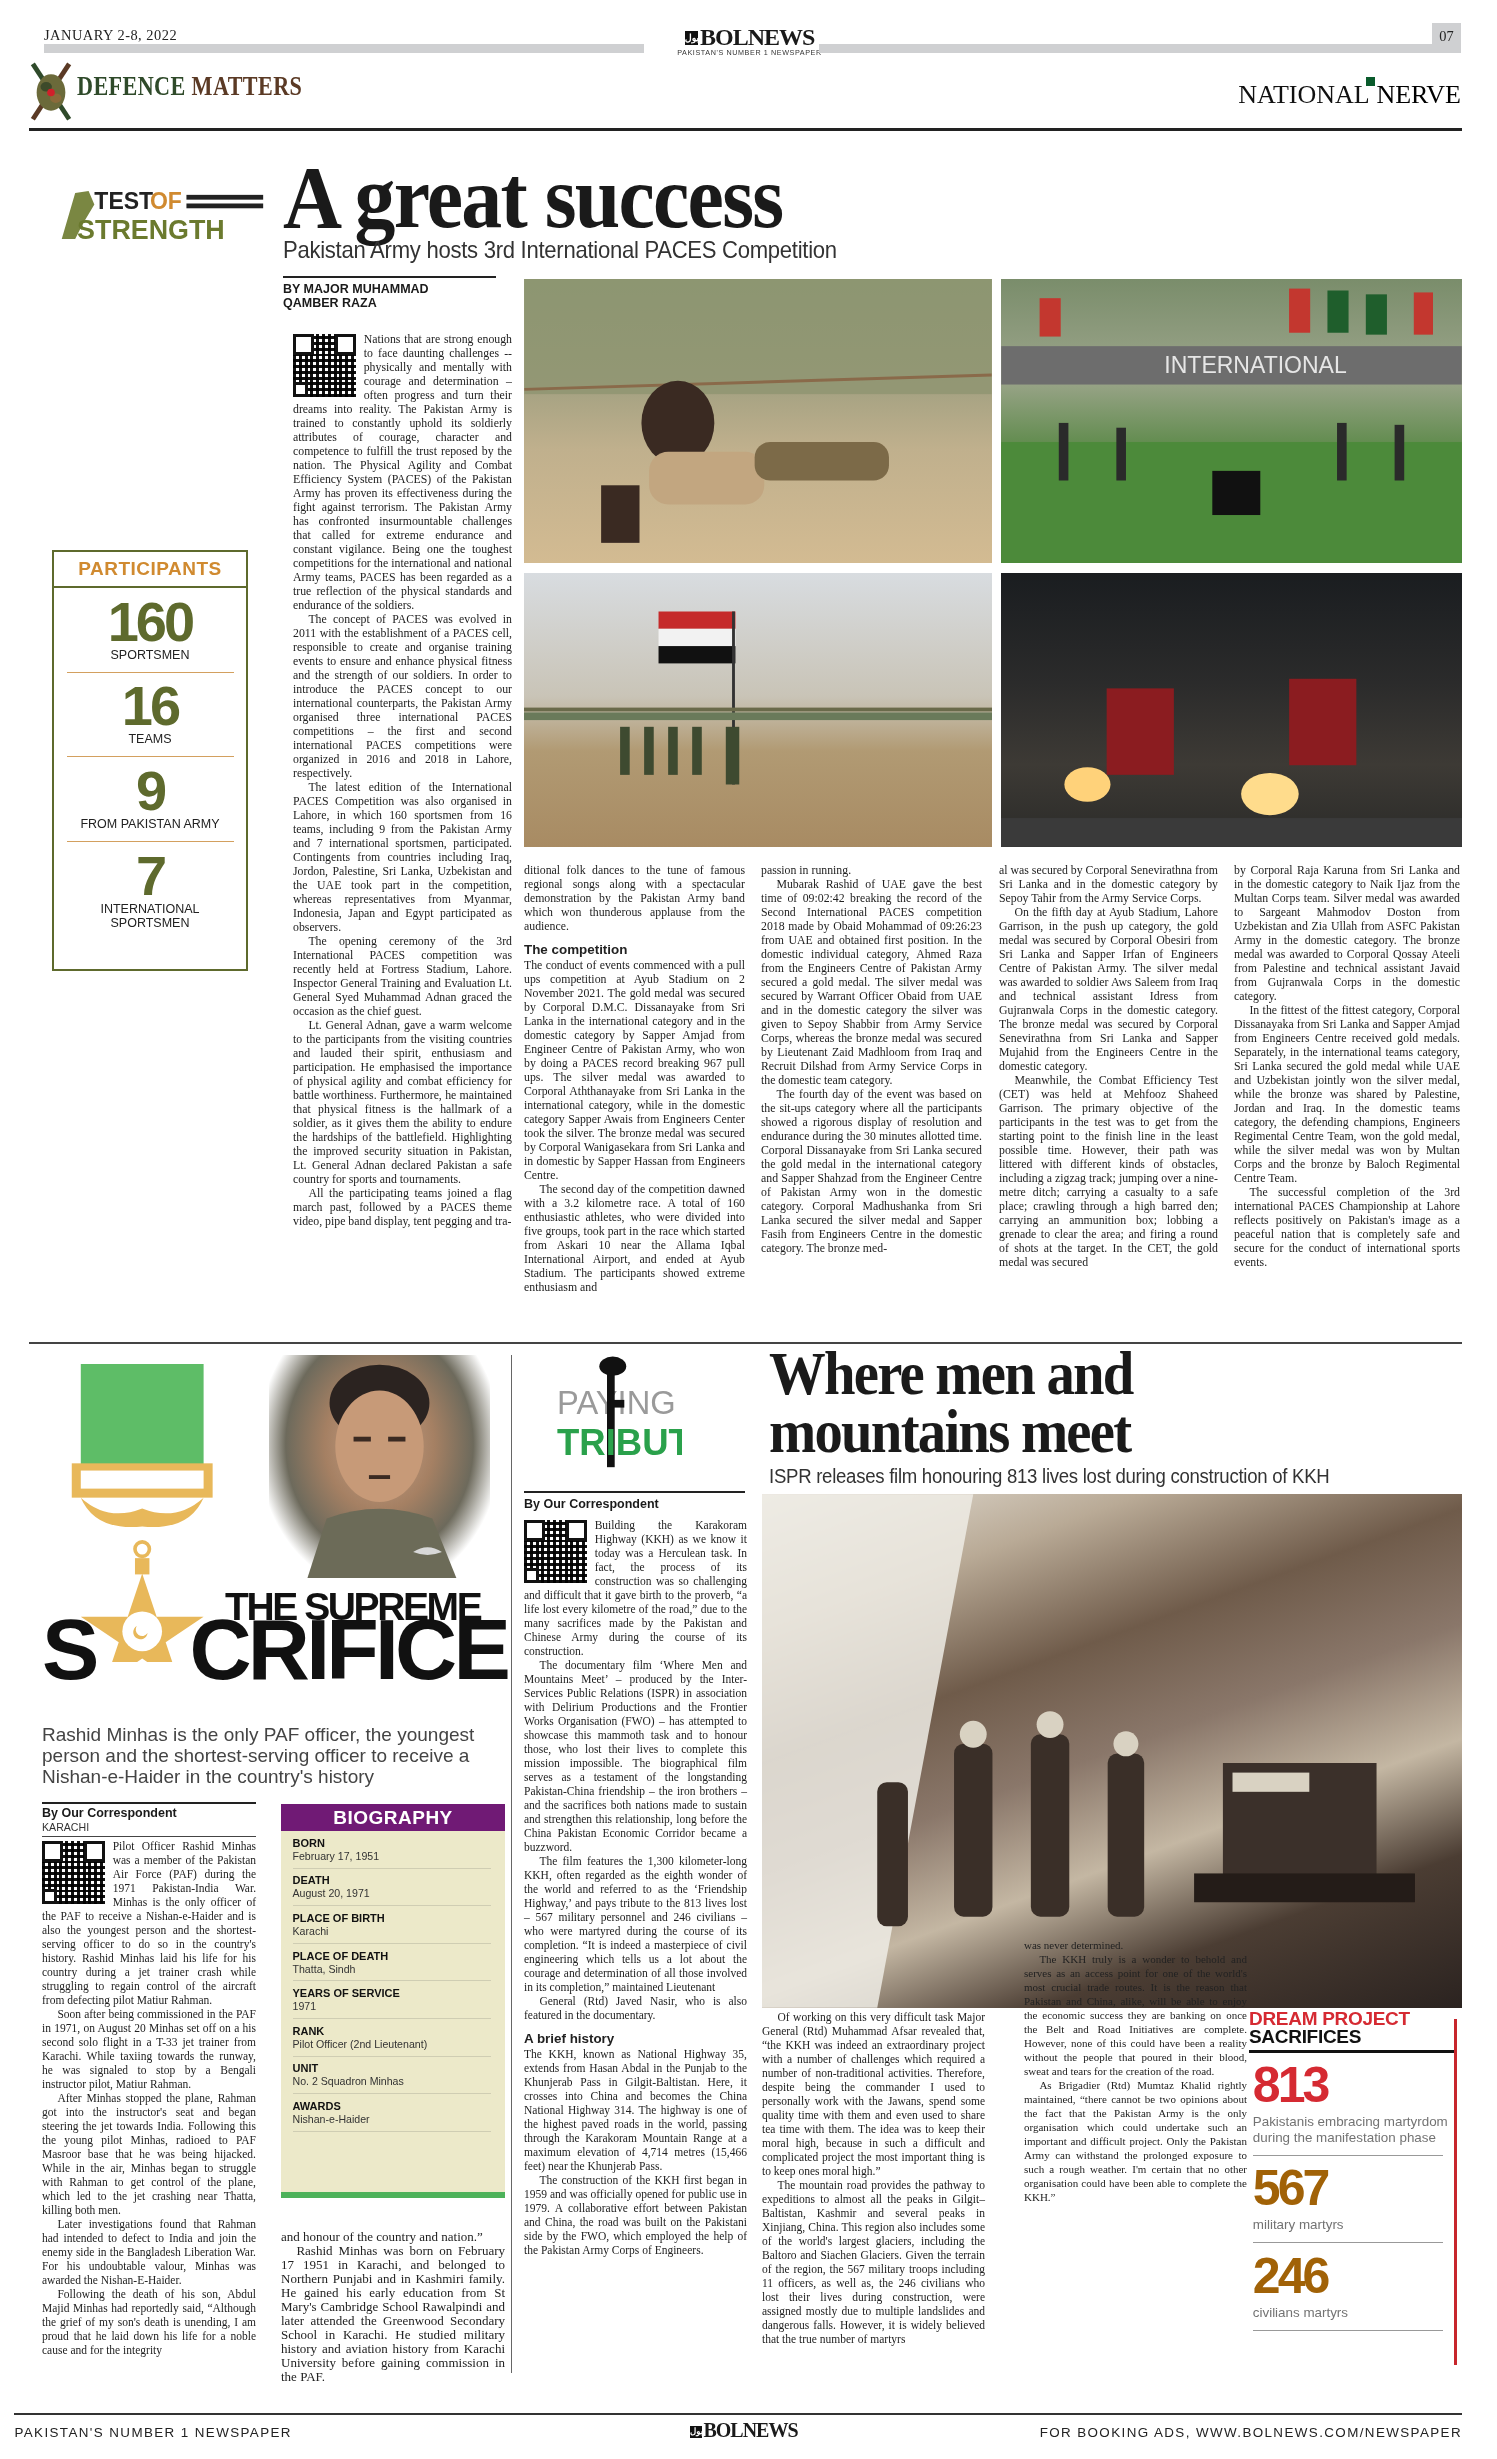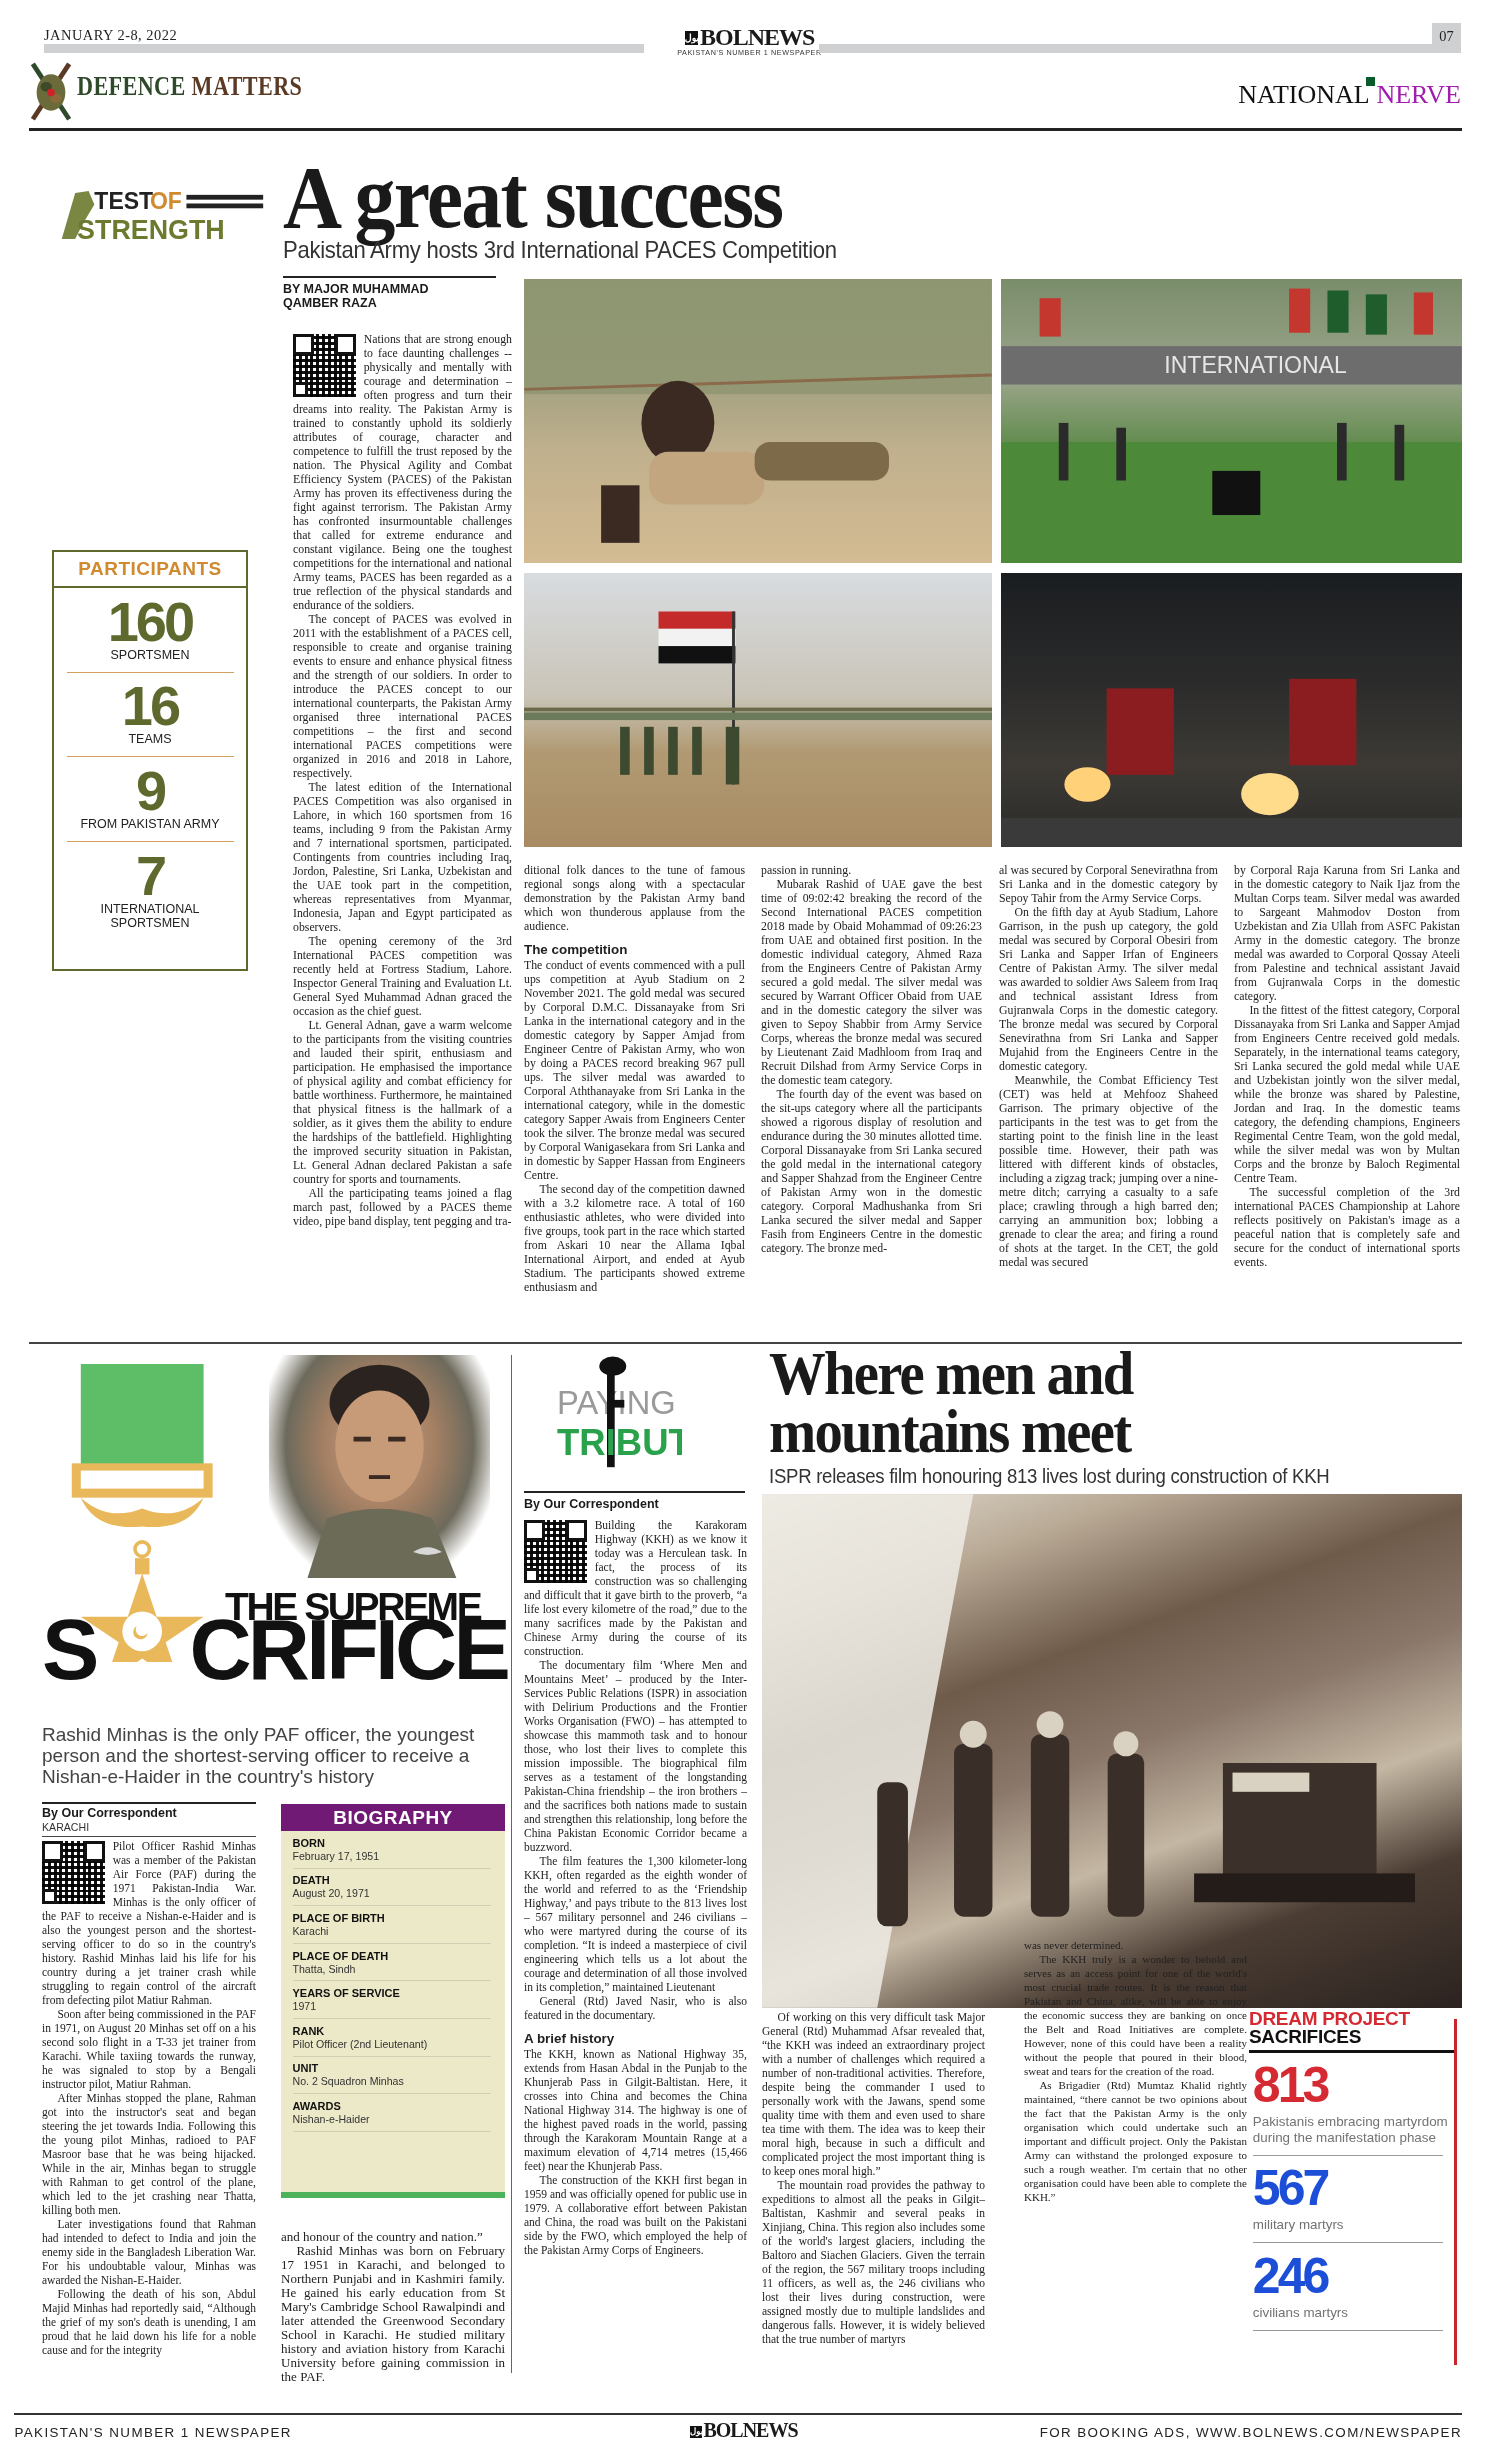--- a/index.html
+++ b/index.html
@@ -14,21 +14,21 @@
   .pagenum-box { left: 1432px; top: 23px; width: 29px; height: 30px; background: #cfd0d2; font-size: 14.4px; text-align: center; line-height: 27px; color: #222; }
   .masthead { left: 663px; top: 27px; width: 173px; text-align: center; }
   .masthead .logo { font-family: "Liberation Serif", serif; font-size: 24px; font-weight: bold; letter-spacing: -1px; line-height: 21px; }
   .masthead .logo .badge { display: inline-block; background: #111; color: #fff; font-size: 9.6px; width: 13.4px; height: 13.4px; line-height: 13.4px; vertical-align: 3.8px; margin-right: 1.9px; letter-spacing: 0; }
   .masthead .tag { font-family: "Liberation Sans", sans-serif; font-size: 7.2px; letter-spacing: 0.6px; color: #333; }
 
   .section-logo { left: 29px; top: 60px; width: 44px; height: 65px; }
   .section-title { left: 77px; top: 71px; font-family: "Liberation Serif", serif; font-weight: bold; font-size: 27px; transform: scaleX(0.82); transform-origin: left; letter-spacing: 0.5px; }
   .section-title .a { color: #2f4a2a; } .section-title .b { color: #5b3a25; }
   .nerve { right: 37px; top: 77px; font-family: "Liberation Serif", serif; font-size: 26px; }
-  .nerve .n1 { color: #111; } .nerve .n2 { color: #a21caf; }
+  .nerve .n1 { color: #111; } .nerve .n2 { color: #000000; }
   .nerve .flag { display: inline-block; width: 8.6px; height: 8.6px; background: #0a5b2c; vertical-align: 17.3px; margin-left: -3.8px; margin-right: 1.9px; }
   .header-rule { left: 29px; top: 128px; width: 1433px; height: 2.9px; background: #222; }
 
   
   .tos-logo { left: 56px; top: 185px; width: 211px; height: 60px; }
   .headline-1 { left: 283px; top: 150px; font-family: "Liberation Serif", serif; font-weight: bold; font-size: 88px; letter-spacing: -1.9px; line-height: 96px; transform: scaleX(0.93); transform-origin: left; }
   .subhead-1 { left: 283px; top: 236px; font-family: "Liberation Sans", sans-serif; font-size: 24px; color: #333; transform: scaleX(0.92); transform-origin: left; letter-spacing: -0.3px; }
   .byline-rule { left: 283px; top: 276px; width: 213px; height: 1.9px; background: #222; }
   .byline-1 { left: 283px; top: 282px; font-family: "Liberation Sans", sans-serif; font-weight: bold; font-size: 12.5px; line-height: 14.4px; }
 
@@ -88,21 +88,21 @@
   .by3-rule { left: 524px; top: 1491px; width: 221px; height: 1.9px; background: #222; }
   .by3 { left: 524px; top: 1497px; font-family: "Liberation Sans", sans-serif; font-weight: bold; font-size: 12.5px; }
   .ph5 { left: 762px; top: 1494px; width: 700px; height: 514px; background:
         linear-gradient(160deg, #e8e4dc 0%, #b9aa96 18%, #6f5b4a 35%, #8a776a 50%, #c4b7a3 65%, #4b3d33 80%, #2b2320 100%); }
 
   .dp { left: 1249px; top: 2010px; width: 213px; }
   .dp .t1 { font-family: "Liberation Sans", sans-serif; font-weight: 900; font-size: 19px; color: #d52a32; line-height: 18px; letter-spacing: -0.3px; }
   .dp .t2 { font-family: "Liberation Sans", sans-serif; font-weight: 900; font-size: 19px; color: #111; line-height: 18px; letter-spacing: -0.3px; }
   .dp .rule { height: 2.9px; background: #111; margin: 3.8px 7.7px 7.7px 0; }
   .dp .num { font-family: "Liberation Sans", sans-serif; font-weight: 900; font-size: 50px; line-height: 50px; letter-spacing: -2.9px; margin-left: 3.8px; }
-  .dp .num.red { color: #d52a32; } .dp .num.gray { color: #1d4ed8; }
+  .dp .num.red { color: #d52a32; } .dp .num.gray { color: #a16207; }
   .dp .lbl { font-family: "Liberation Sans", sans-serif; font-size: 13.4px; line-height: 15.4px; color: #737373; margin: 3.8px 0 9.6px 3.8px; }
   .dp .sep { height: 1px; background: #999; margin: 0 19px 7.7px 3.8px; }
   .dp-vred { left: 1454px; top: 2019px; width: 2.9px; height: 346px; background: #c7262c; }
 
   
   .foot-rule { left: 14.4px; top: 2413px; width: 1448px; height: 1.9px; background: #333; }
   .foot-l { left: 14.4px; top: 2425px; font-family: "Liberation Sans", sans-serif; font-size: 13.4px; letter-spacing: 1.4px; color: #222; }
   .foot-c { left: 690px; top: 2419px; font-family: "Liberation Serif", serif; font-weight: bold; font-size: 20px; letter-spacing: -1px; }
   .foot-c .badge { display: inline-block; background: #111; color: #fff; font-size: 8.6px; width: 11.5px; height: 11.5px; line-height: 11.5px; text-align:center; vertical-align: 2.9px; margin-right: 1.9px; letter-spacing: 0; }
   .foot-r { right: 36px; top: 2425px; font-family: "Liberation Sans", sans-serif; font-size: 13.4px; letter-spacing: 1.4px; color: #222; }

